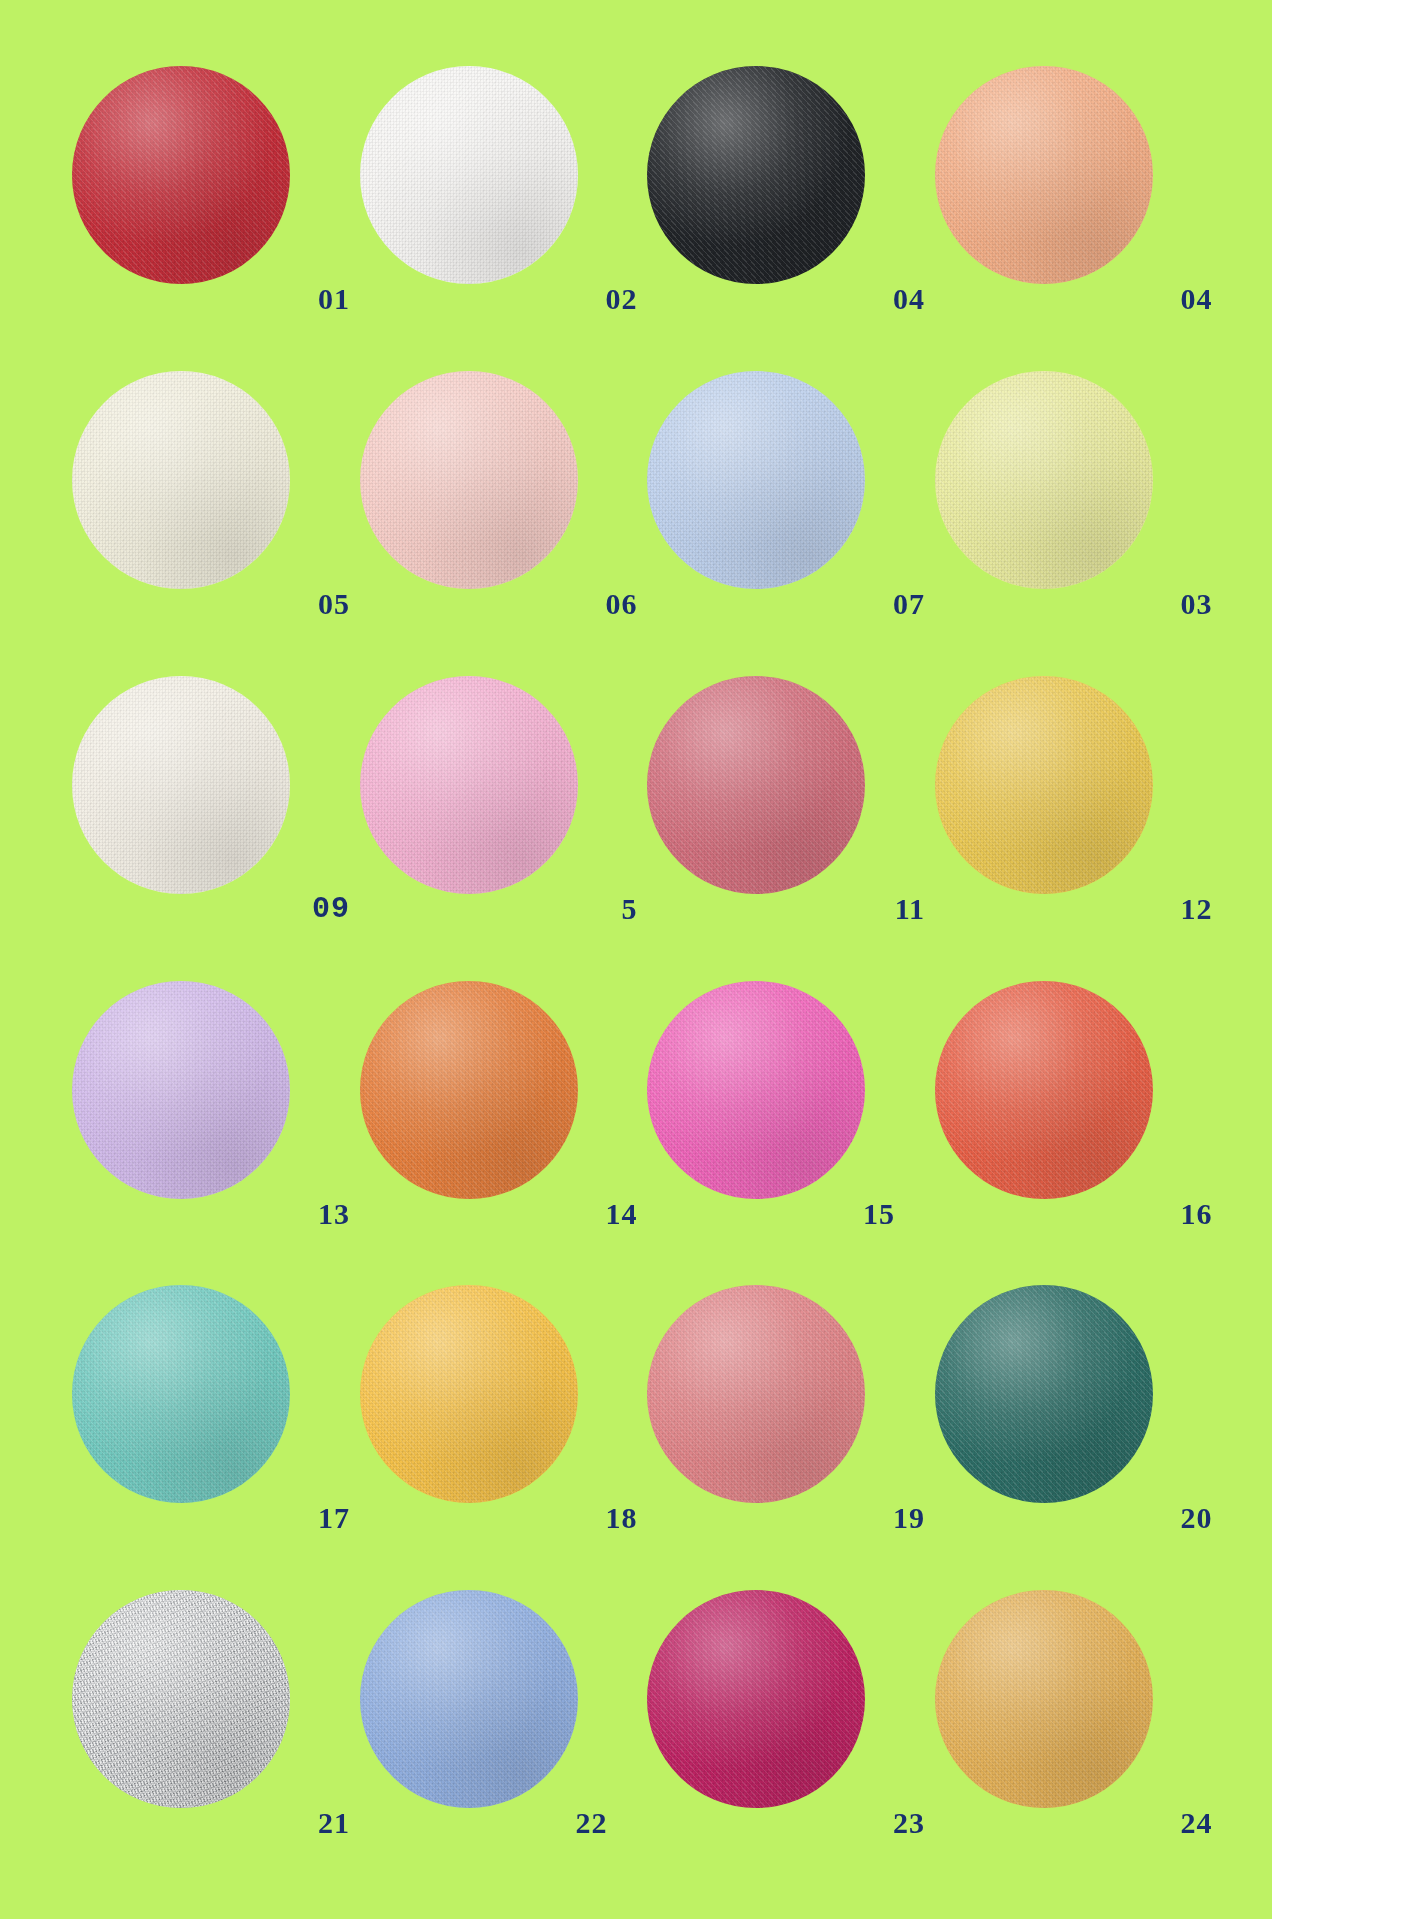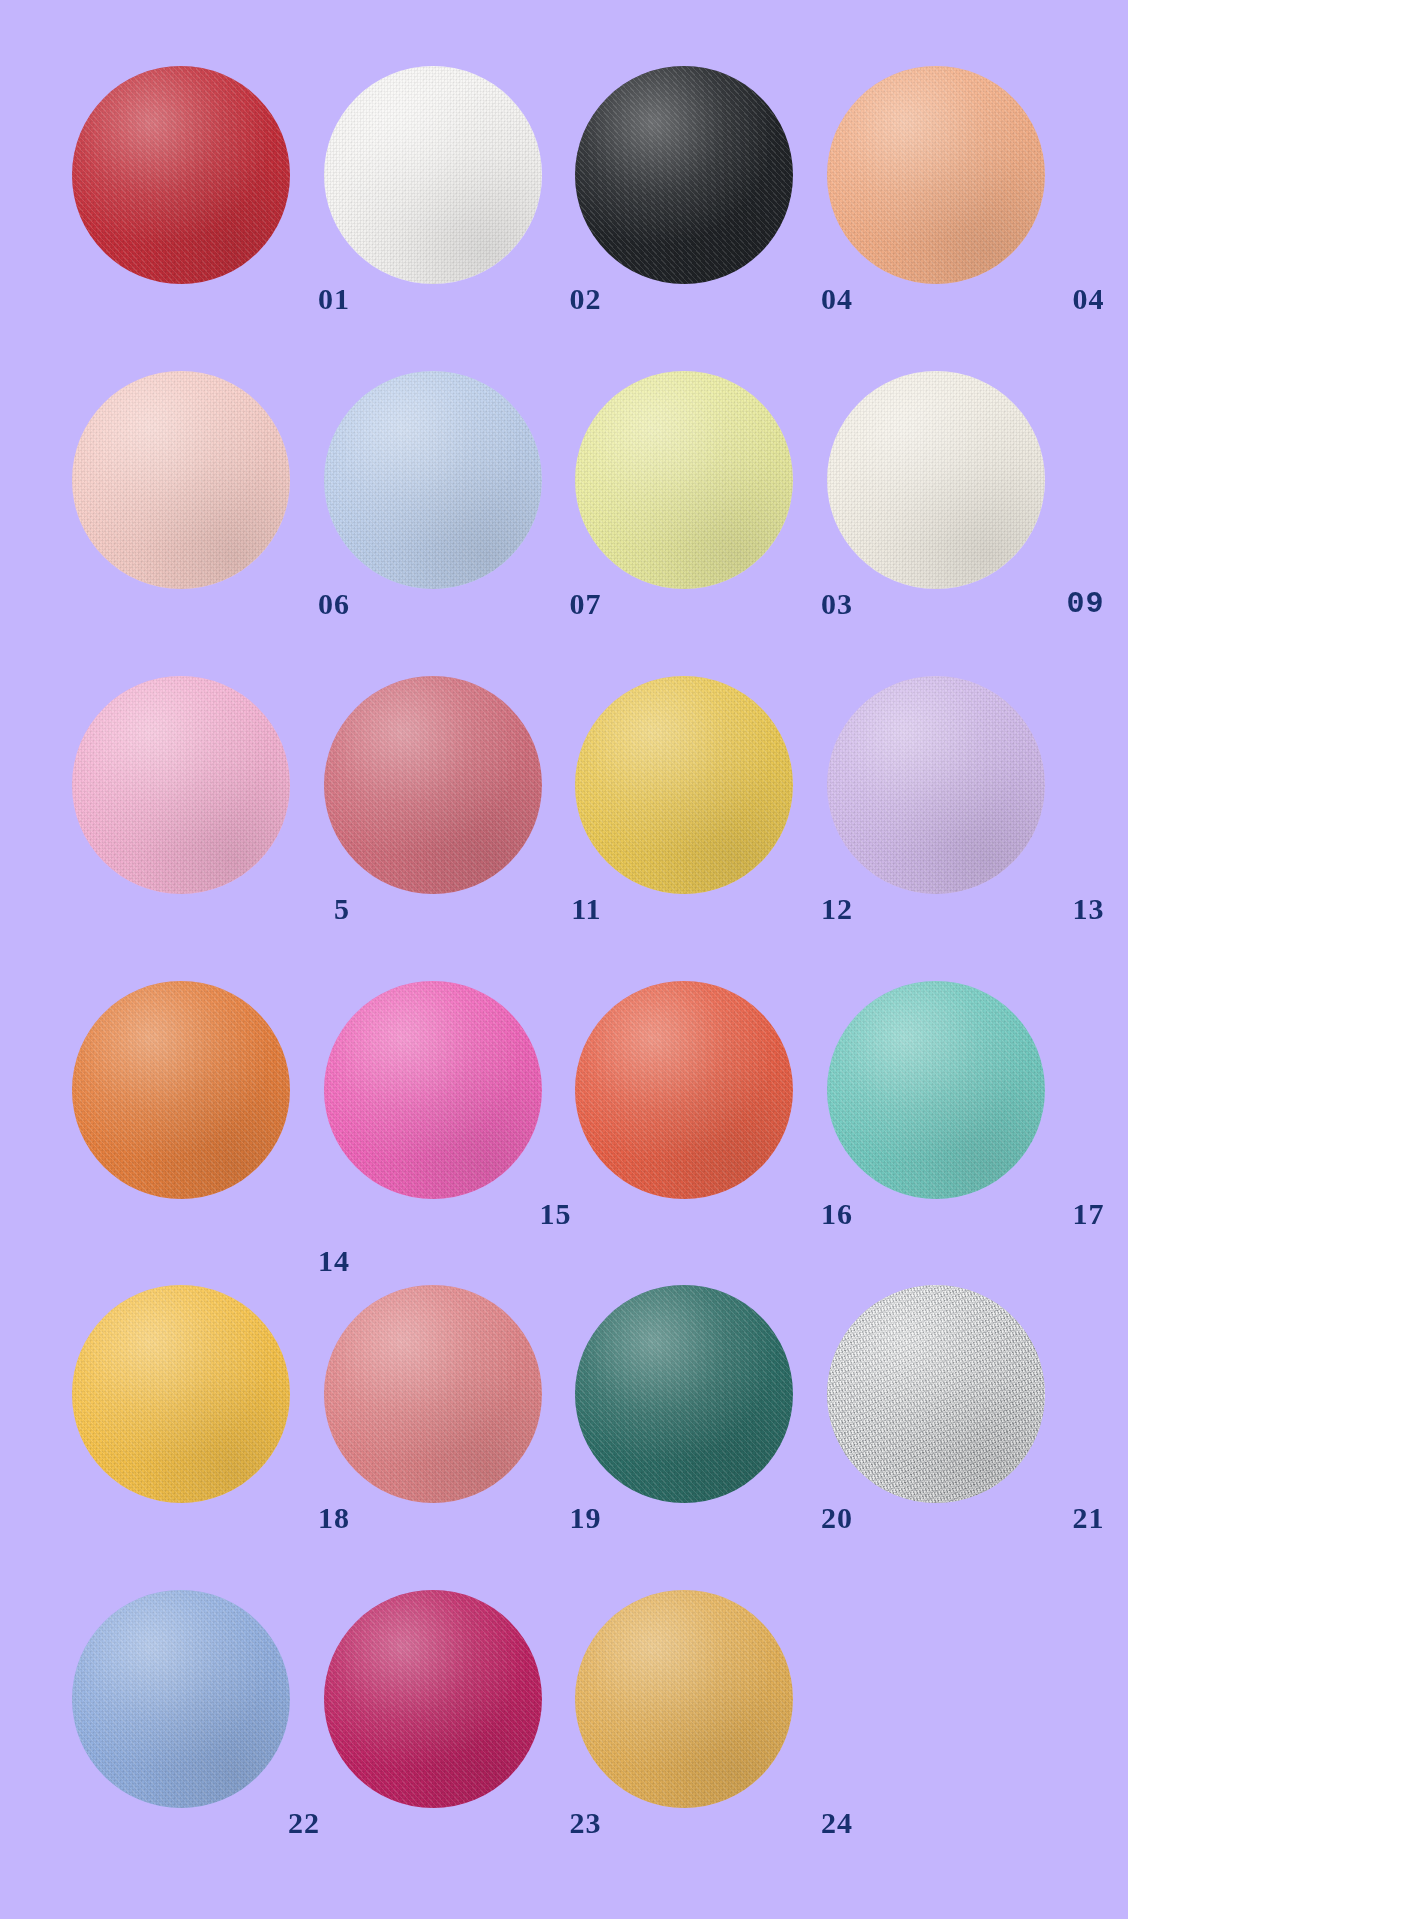--- a/index.html
+++ b/index.html
@@ -5,23 +5,23 @@
   html,body{margin:0;padding:0;}
   body{
     width:1416px;height:1919px;
     background:#ffffff;
     font-family:"Liberation Sans", sans-serif;
     overflow:hidden;
   }
 
   .sheet{
     position:relative;
-    width:1128px;
+    width:1272px;
     height:1919px;
-    background:#c4b5fd;
+    background:#bef264;
     box-sizing:border-box;
     padding:62px 60px 28px 62px;
   }
 
   .grid{
     display:grid;
     grid-template-columns:repeat(4, 1fr);
     grid-template-rows:repeat(6, 1fr);
     width:100%;
     height:100%;
@@ -159,20 +159,28 @@
       </div>
       <div class="cell">
         <div class="swatch" style="background: rgb(245, 176, 137);">
           <div class="weave"></div>
           <div class="weave2"></div>
           <div class="shade"></div>
         </div>
         <div class="label" style="color: rgb(24, 48, 110);">04</div>
       </div>
       <div class="cell">
+        <div class="swatch" style="background: rgb(243, 240, 223);">
+          <div class="weave"></div>
+          <div class="weave2"></div>
+          <div class="shade"></div>
+        </div>
+        <div class="label" style="color: rgb(24, 48, 110);">05</div>
+      </div>
+      <div class="cell">
         <div class="swatch" style="background: rgb(248, 207, 201);">
           <div class="weave"></div>
           <div class="weave2"></div>
           <div class="shade"></div>
         </div>
         <div class="label" style="color: rgb(24, 48, 110);">06</div>
       </div>
       <div class="cell">
         <div class="swatch" style="background: rgb(191, 210, 238);">
           <div class="weave"></div>
@@ -228,21 +236,21 @@
           <div class="shade"></div>
         </div>
         <div class="label" style="color: rgb(24, 48, 110);">13</div>
       </div>
       <div class="cell">
         <div class="swatch" style="background: rgb(232, 129, 63);">
           <div class="weave"></div>
           <div class="weave2"></div>
           <div class="shade"></div>
         </div>
-        <div class="label" style="color: rgb(24, 48, 110); margin-top: 47px;">14</div>
+        <div class="label" style="color: rgb(24, 48, 110);">14</div>
       </div>
       <div class="cell">
         <div class="swatch" style="background: rgb(242, 103, 188);">
           <div class="weave"></div>
           <div class="weave2"></div>
           <div class="shade"></div>
         </div>
         <div class="label" style="color: rgb(24, 48, 110); text-align: center;">15</div>
       </div>
       <div class="cell">

